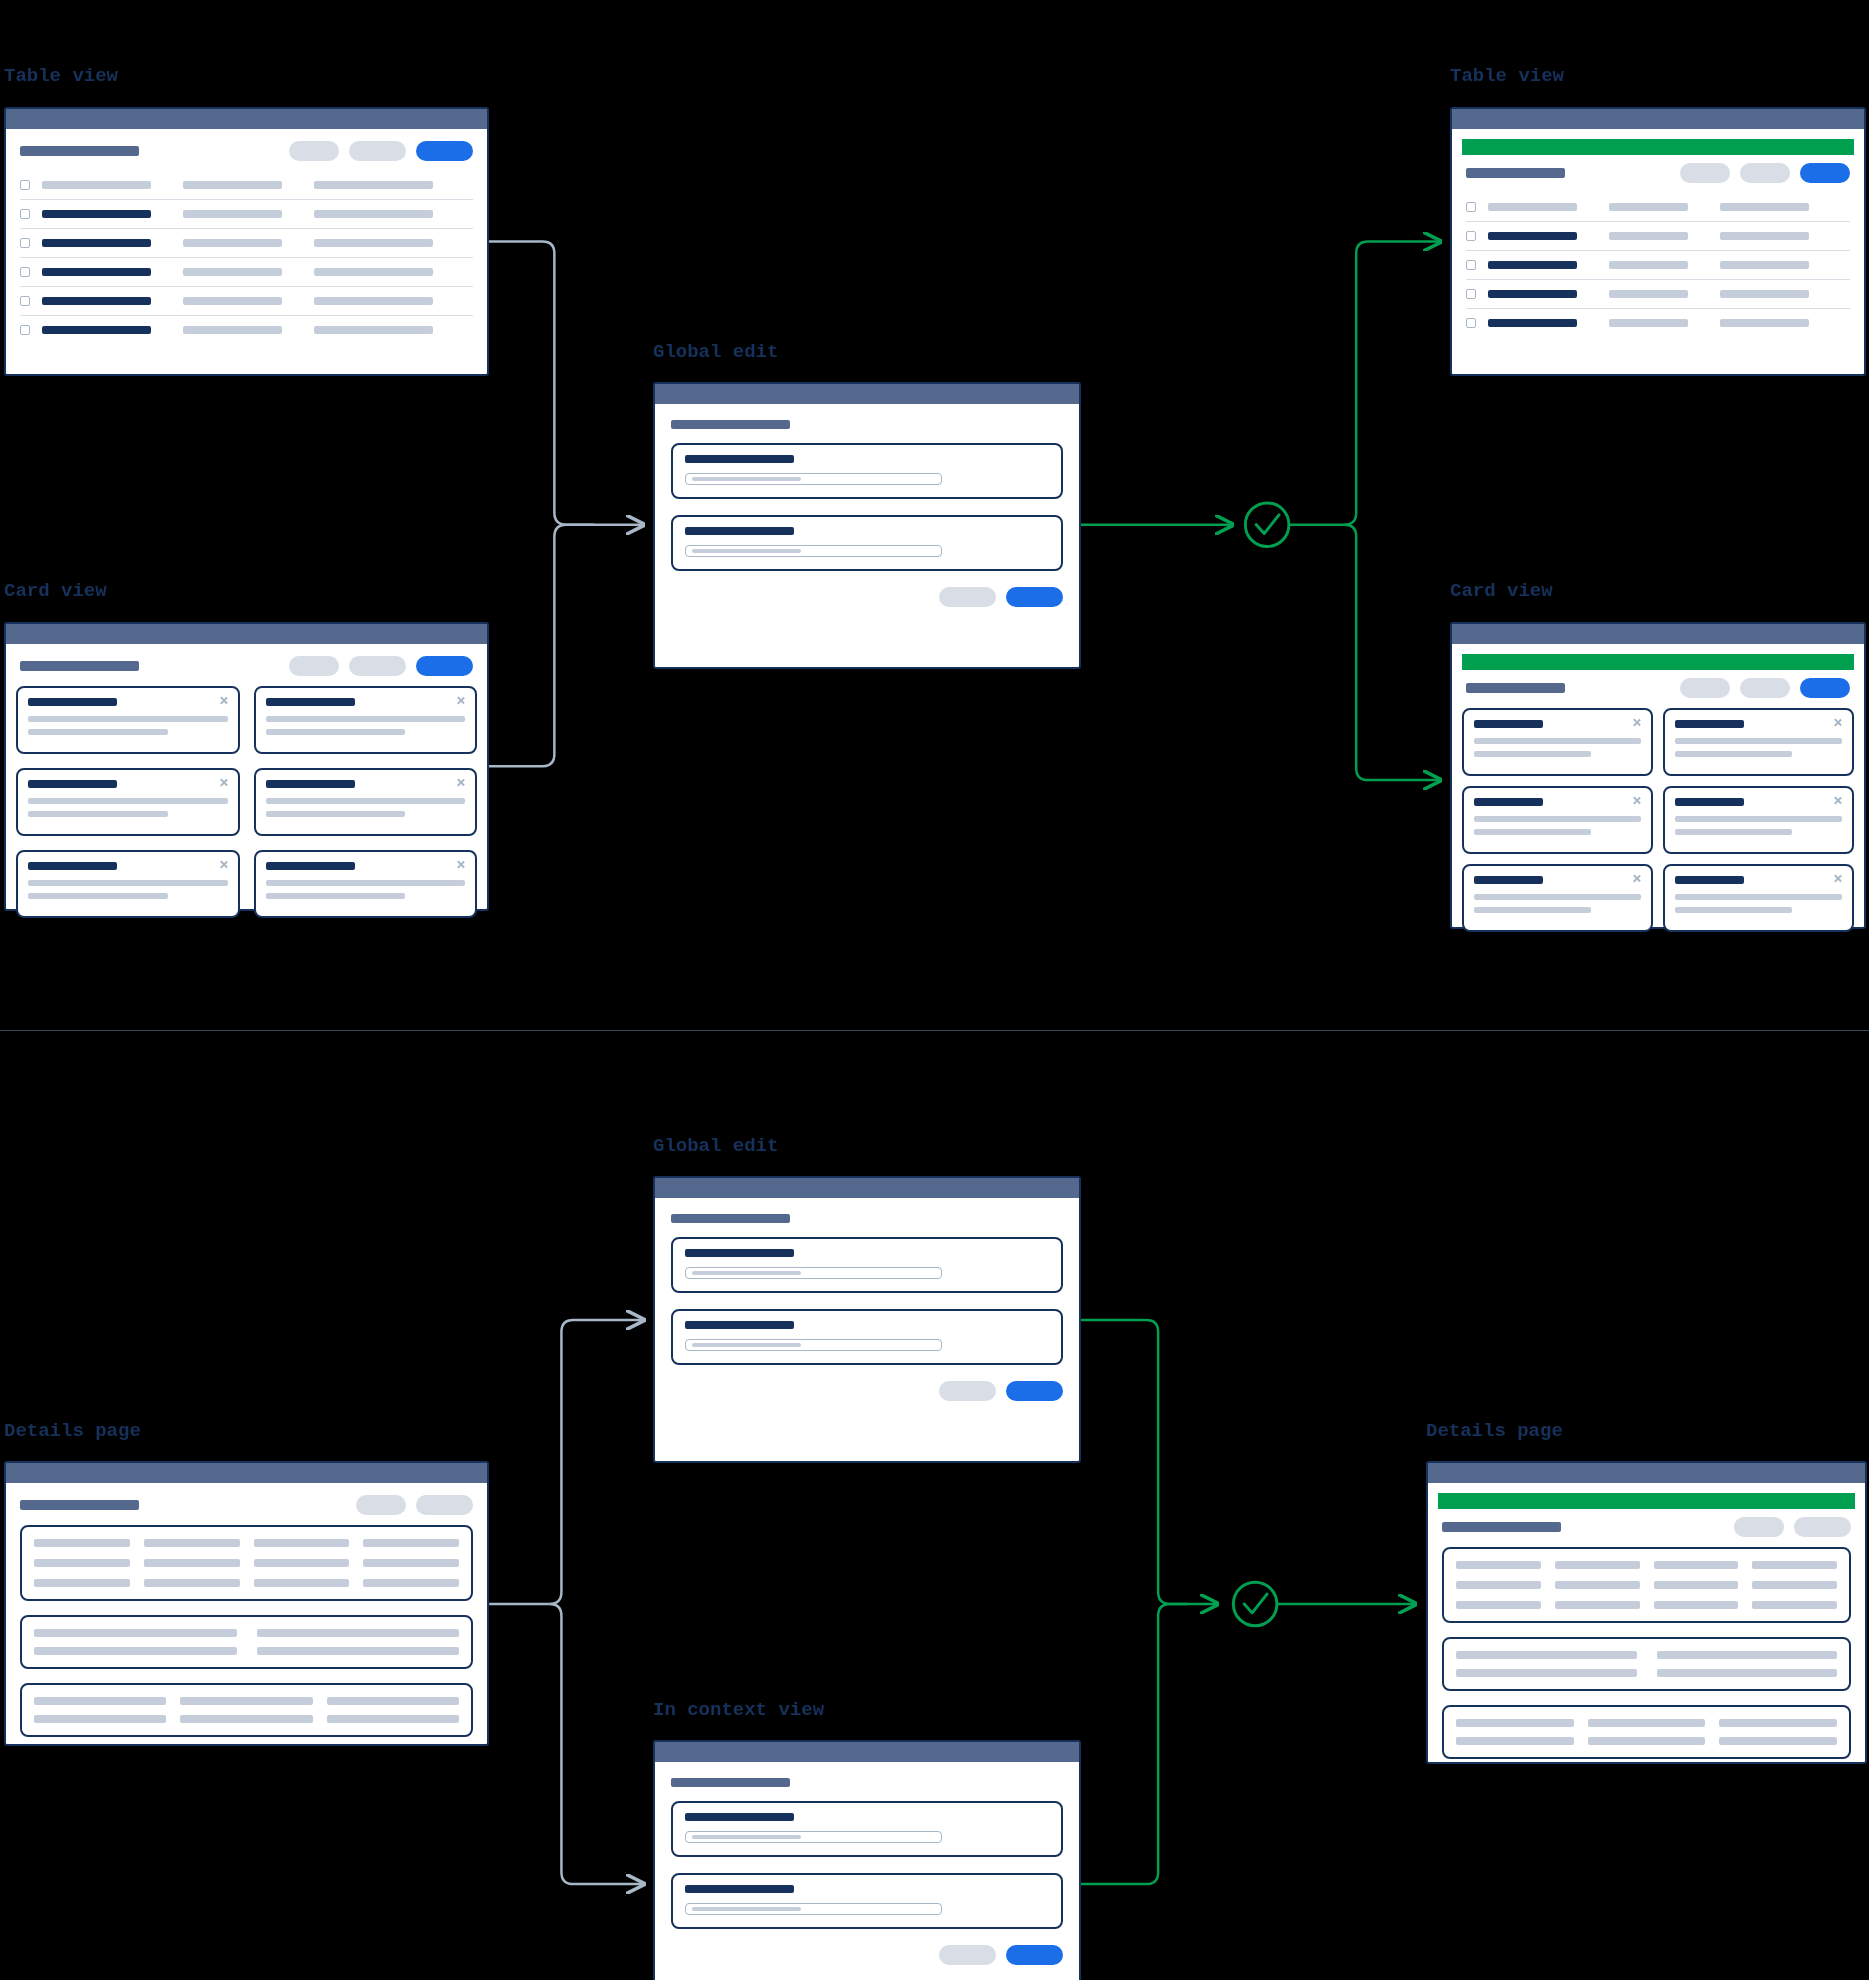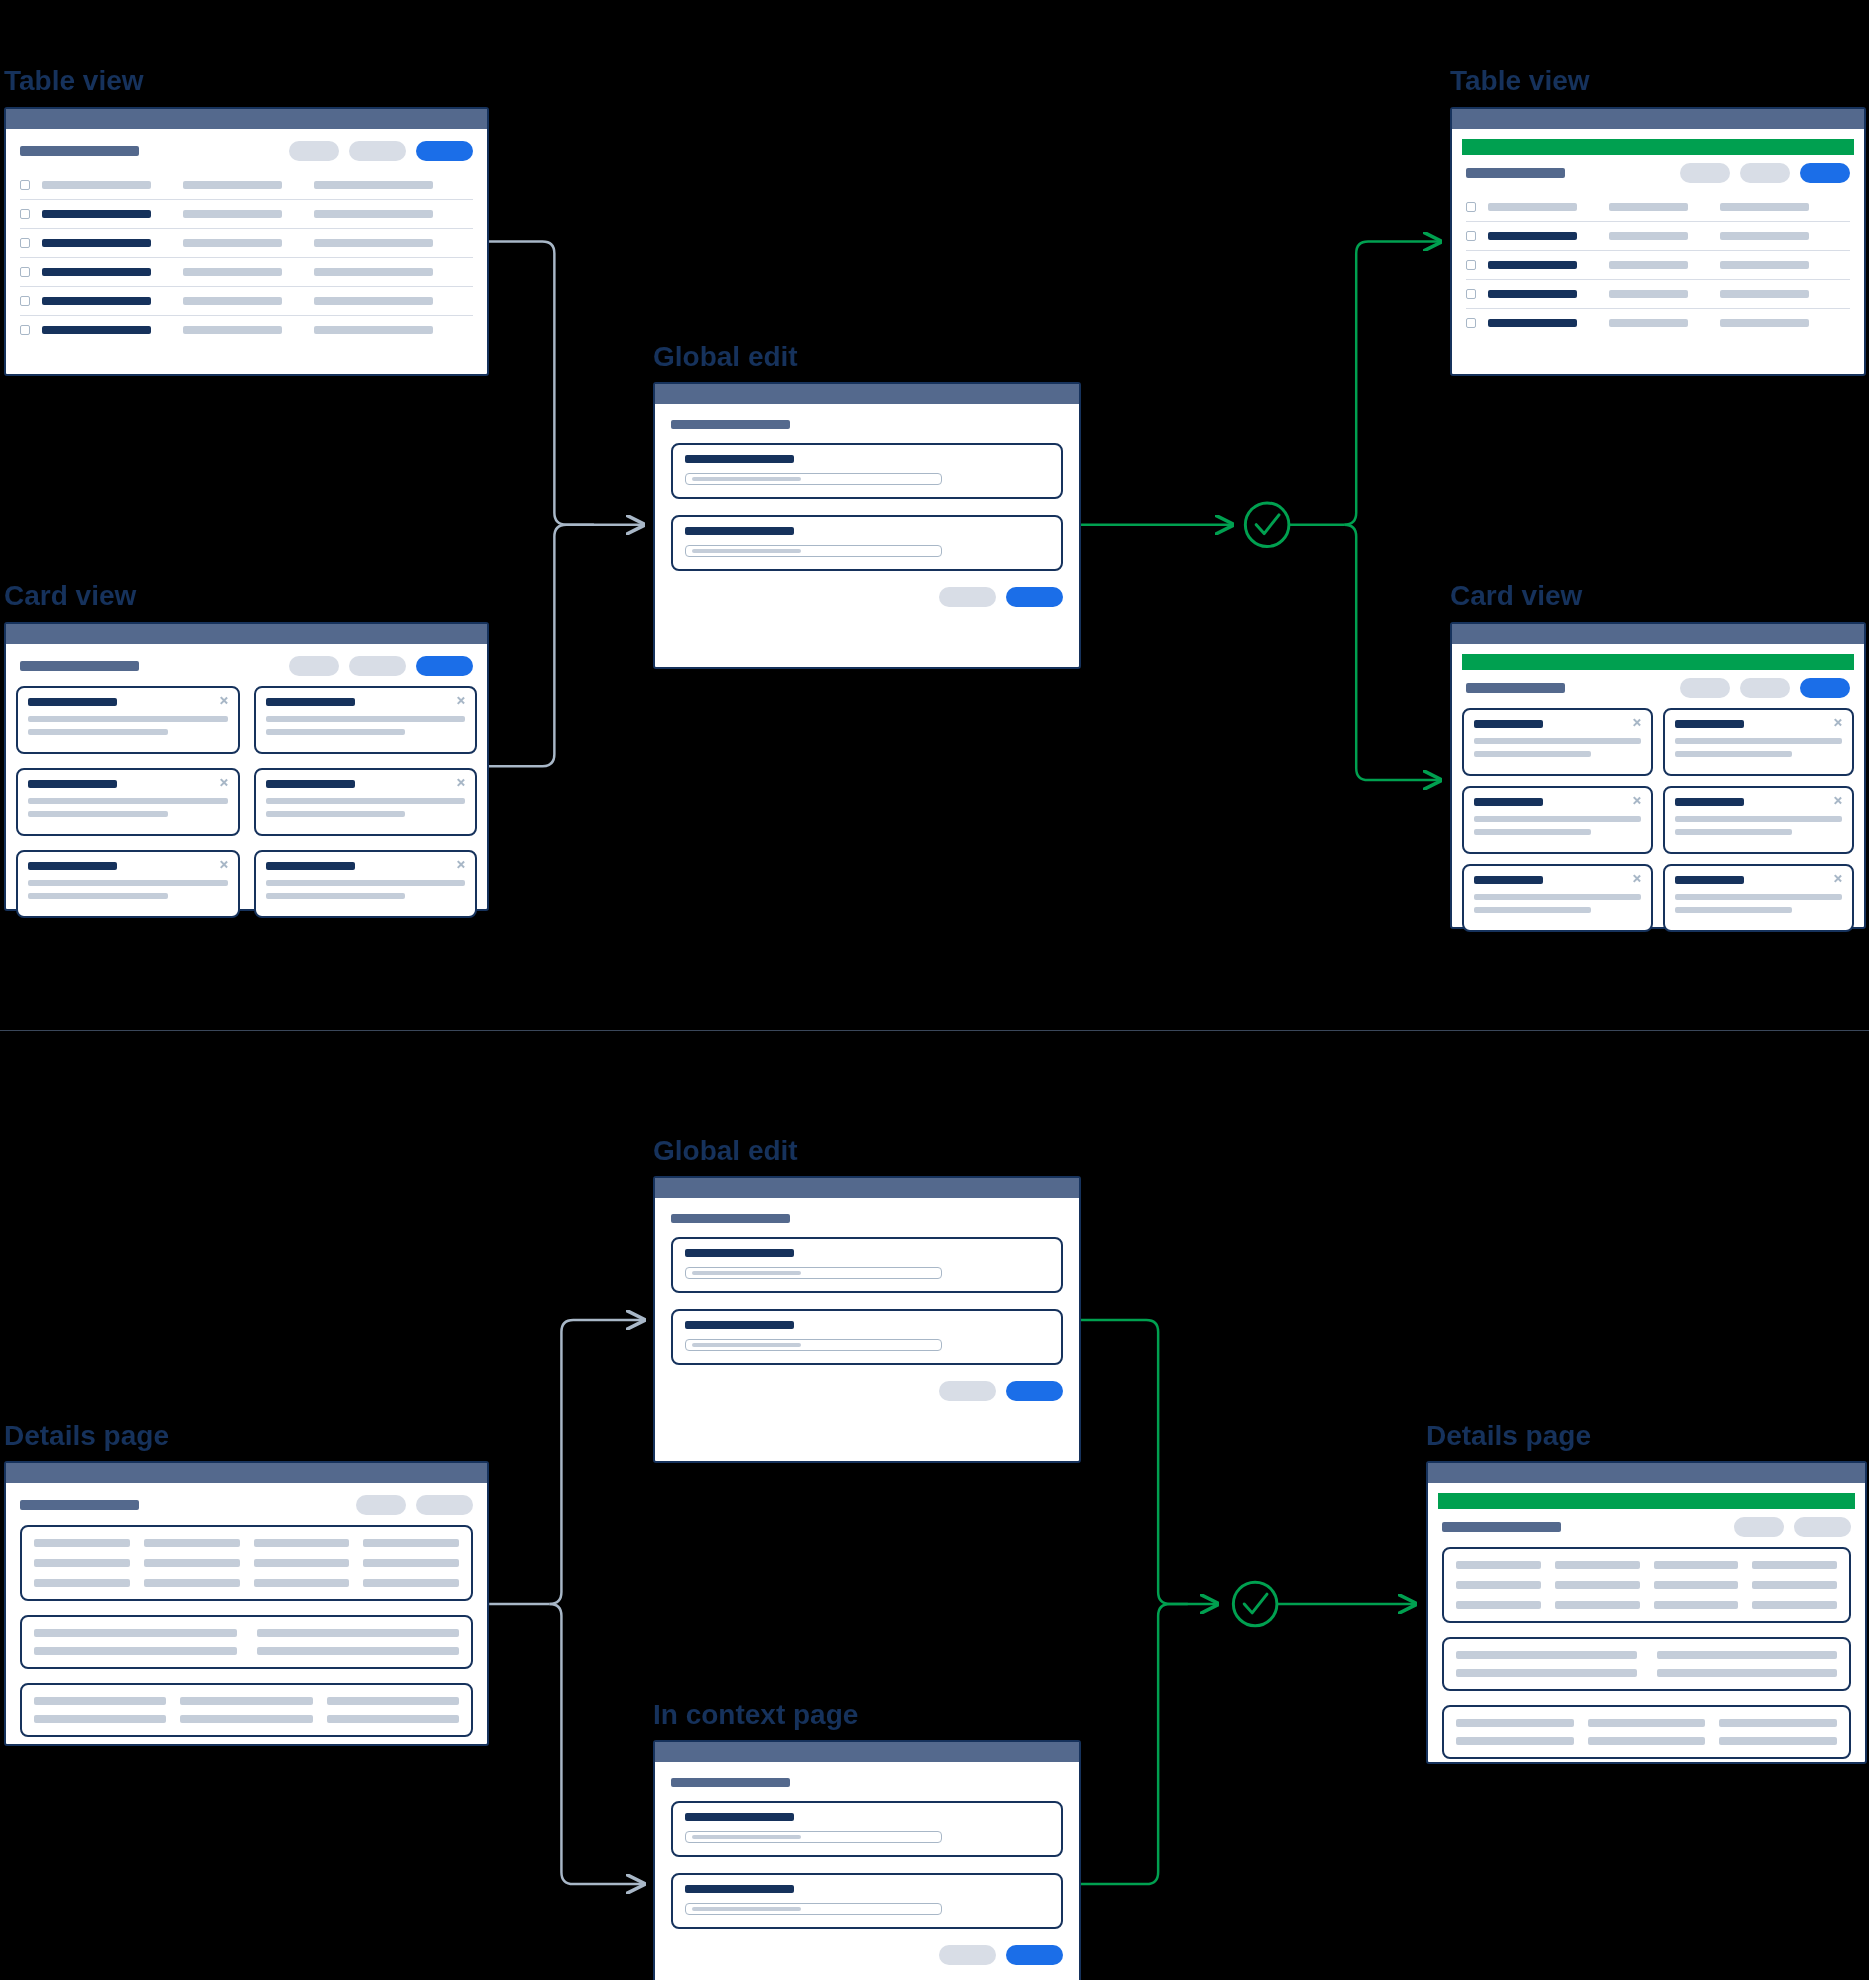--- a/index.html
+++ b/index.html
@@ -6,23 +6,24 @@
   body {
     background: #000;
     font-family: -apple-system, BlinkMacSystemFont, "Segoe UI", Helvetica, Arial, sans-serif;
     width: 1869px;
     height: 1980px;
     position: relative;
     overflow: hidden;
   }
   .label {
     color: #16325c;
-    font-size: 28px;
+    font-size: 19px;
     font-weight: 700;
     position: absolute;
+    font-family: Liberation Mono, monospace;
   }
   .panel {
     position: absolute;
     background: #ffffff;
     border: 2px solid #16325c;
     border-radius: 3px;
     overflow: visible;
   }
   .panel .titlebar {
     background: #54698d;
@@ -400,21 +401,21 @@
 
   <path d="M 1302 530 L 1358 530" fill="none" stroke="#00a050" stroke-width="2.5"></path>
   <path d="M 1358 530 Q 1370 530 1370 518 L 1370 256 Q 1370 244 1382 244 L 1455 244" fill="none" stroke="#00a050" stroke-width="2.5" marker-end="url(#arrow-green)"></path>
   <path d="M 1358 530 Q 1370 530 1370 542 L 1370 776 Q 1370 788 1382 788 L 1455 788" fill="none" stroke="#00a050" stroke-width="2.5" marker-end="url(#arrow-green)"></path>
 </svg>
 
 <div class="hr" style="top:1030px;"></div>
 
 <div class="label" style="left:4px; top:1420px;">Details page</div>
 <div class="label" style="left:653px; top:1135px;">Global edit</div>
-<div class="label" style="left:653px; top:1699px;">In context page</div>
+<div class="label" style="left:653px; top:1699px;">In context view</div>
 <div class="label" style="left:1426px; top:1420px;">Details page</div>
 
 <div class="panel" style="left:4px; top:1461px; width:485px; height:285px;">
   <div class="titlebar"></div>
   <div class="header-row">
     <div class="header-title-ph"></div>
     <div class="spacer"></div>
     <div class="pill sm"></div>
     <div class="pill md"></div>
   </div>

